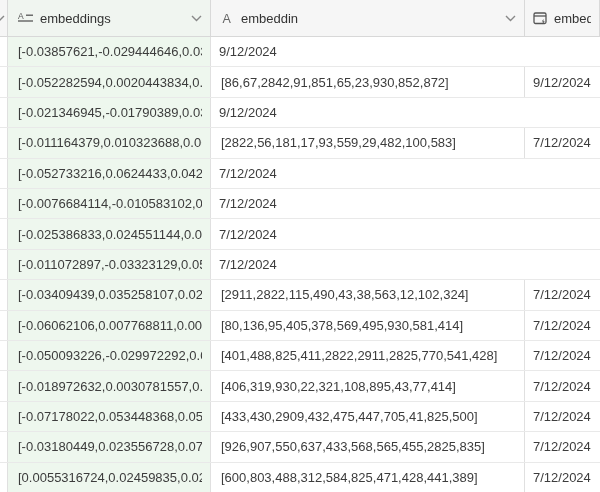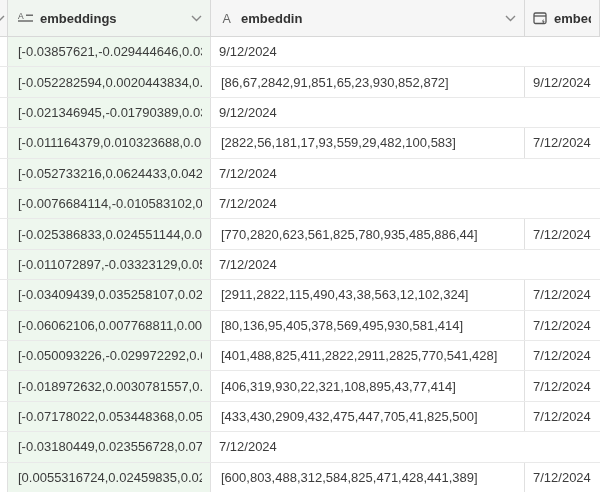--- a/index.html
+++ b/index.html
@@ -19,21 +19,21 @@
     display:flex; align-items:center; overflow:hidden; white-space:nowrap;
     border-right:1px solid #e0e0e0; padding:0 8px 0 10px;
   }
   .hdr .cell { border-right:1px solid #d9d9d9; background:#f6f6f6; }
   .c0 { flex:0 0 8px; padding:0; }
   .c1 { flex:0 0 203px; }
   .c2 { flex:0 0 314px; }
   .c3 { flex:1 1 auto; border-right:none; padding-left:8px; }
   .green { background:#eef7ee; }
   .hdr .green-h { background:#f0f5f0; }
-  .hdr-label { font-weight:700; color:#333; margin-left:7px; flex:0 1 auto; overflow:hidden; }
+  .hdr-label { font-weight:400; color:#333; margin-left:7px; flex:0 1 auto; overflow:hidden; }
   .spacer { flex:1 1 auto; }
   .chev { flex:0 0 auto; display:flex; align-items:center; }
   .sliver-chev { margin-left:-6px; }
   .icon { flex:0 0 auto; display:flex; align-items:center; }
   .cell-text { overflow:hidden; white-space:nowrap; }
   svg { display:block; }
 </style>
 </head>
 <body>
 
@@ -152,23 +152,20 @@
         </div>
         <div class="cell c3">
           <span class="cell-text">7/12/2024</span>
         </div>
       </div>
       <div class="row">
         <div class="cell c0"></div>
         <div class="cell c1 green">
           <span class="cell-text">[-0.025386833,0.024551144,0.03...</span>
         </div>
-        <div class="cell c2">
-          <span class="cell-text">[770,2820,623,561,825,780,935,485,886,44]</span>
-        </div>
         <div class="cell c3">
           <span class="cell-text">7/12/2024</span>
         </div>
       </div>
       <div class="row">
         <div class="cell c0"></div>
         <div class="cell c1 green">
           <span class="cell-text">[-0.011072897,-0.03323129,0.05...</span>
         </div>
         <div class="cell c3">
@@ -233,20 +230,23 @@
         </div>
         <div class="cell c3">
           <span class="cell-text">7/12/2024</span>
         </div>
       </div>
       <div class="row">
         <div class="cell c0"></div>
         <div class="cell c1 green">
           <span class="cell-text">[-0.03180449,0.023556728,0.070...</span>
         </div>
+        <div class="cell c2">
+          <span class="cell-text">[926,907,550,637,433,568,565,455,2825,835]</span>
+        </div>
         <div class="cell c3">
           <span class="cell-text">7/12/2024</span>
         </div>
       </div>
       <div class="row">
         <div class="cell c0"></div>
         <div class="cell c1 green">
           <span class="cell-text">[0.0055316724,0.02459835,0.028...</span>
         </div>
         <div class="cell c2">

